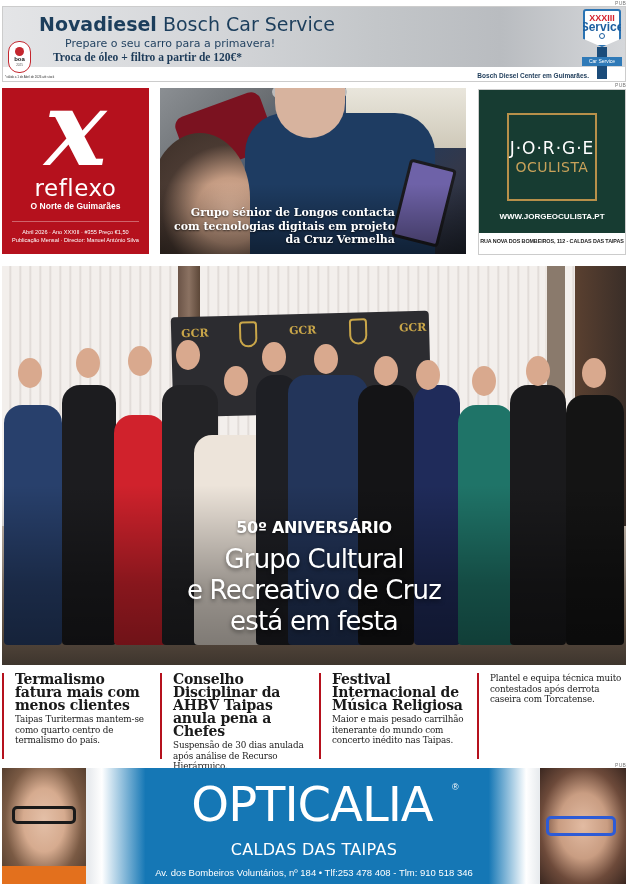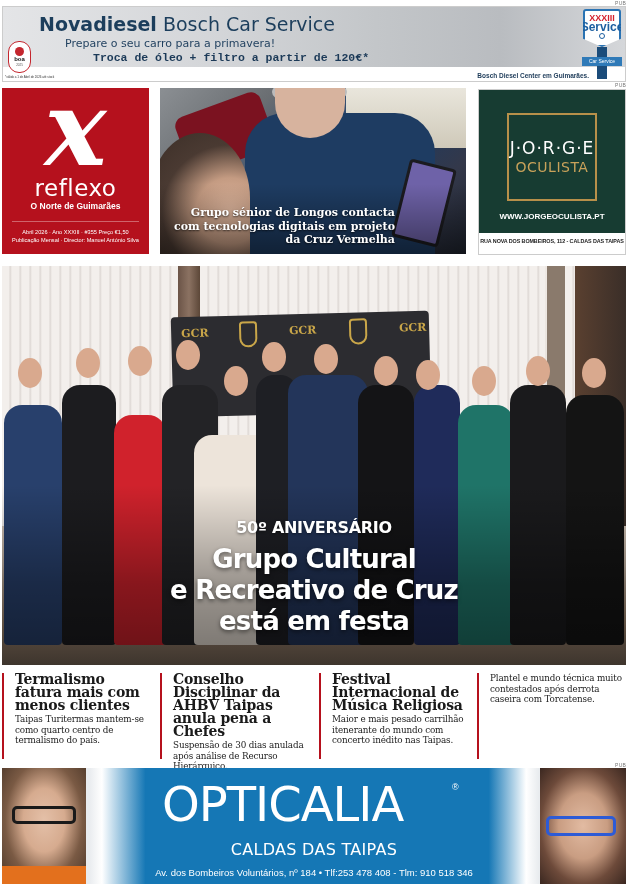--- a/index.html
+++ b/index.html
@@ -9,21 +9,21 @@
   .pub { position: absolute; font-size: 5px; color: #777; font-family: "Liberation Sans", sans-serif; letter-spacing: 0.2px; }
 
   
   .ad-top { position: absolute; left: 2px; top: 6px; width: 624px; height: 76px;
     background: linear-gradient(90deg, #e4e5e7 0%, #d3d5d8 35%, #c3c6c9 60%, #b9bcc0 80%, #d5d7da 100%);
     border: 1px solid #ccc; overflow: hidden; }
   .ad-top .footbar { position: absolute; left: 0; right: 0; bottom: 0; height: 14px; background: #fff; }
   .ad-top .title { position: absolute; left: 36px; top: 6px; font-size: 19px; color: #1c3e5c; font-family: "DejaVu Sans", sans-serif; }
   .ad-top .title b { font-weight: bold; }
   .ad-top .line1 { position: absolute; left: 62px; top: 30px; font-size: 11px; color: #1f3f5e; font-family: "DejaVu Sans", sans-serif; }
-  .ad-top .line2 { position: absolute; left: 50px; top: 44px; font-size: 11.5px; color: #1c3a58; font-weight: bold; font-family: Liberation Mono, monospace; margin-left: 40px; }
+  .ad-top .line2 { position: absolute; left: 50px; top: 44px; font-size: 11.5px; color: #1c3a58; font-weight: bold; font-family: Liberation Serif, serif; }
   .ad-top .tag { position: absolute; right: 36px; bottom: 2px; font-size: 6.5px; color: #1c3a58; font-weight: bold; font-family: "Liberation Sans", sans-serif; }
   .ad-top .disclaimer { position: absolute; left: 2px; bottom: 2px; font-size: 3px; color: #333; }
   .boa { position: absolute; left: 5px; top: 34px; width: 23px; height: 32px; border: 1.5px solid #c4262e; border-radius: 11px; background: #fff;
     display: flex; flex-direction: column; align-items: center; justify-content: center; }
   .boa .o { width: 9px; height: 9px; border-radius: 50%; background: #c4262e; }
   .boa span { font-size: 6px; font-weight: bold; color: #222; line-height: 7px; }
   .boa small { font-size: 3px; color: #555; }
   .bosch-sign { position: absolute; right: 3px; top: 2px; width: 40px; height: 70px; }
   .bosch-sign .panel { position: absolute; left: 1px; top: 0; width: 38px; height: 38px; background: #fff; border: 2px solid #2a73b3; border-radius: 3px;
     clip-path: polygon(0 0, 100% 0, 100% 78%, 50% 100%, 0 78%); display: flex; flex-direction: column; align-items: center; padding-top: 3px; }
@@ -69,37 +69,37 @@
   .curtain { position: absolute; top: 0; height: 260px; background: repeating-linear-gradient(90deg, #f3efec 0px, #f3efec 7px, #dcd6d2 8px, #f3efec 10px); }
   .pillar { position: absolute; top: 0; height: 260px; background: linear-gradient(90deg, #6b5447, #8b7262, #5c4738); }
   .banner { position: absolute; left: 170px; top: 48px; width: 258px; height: 100px; background: #2c2c30; border-radius: 4px; transform: rotate(-1.5deg); }
   .banner .gcr { position: absolute; font-family: "DejaVu Serif", serif; font-size: 11px; color: #c9a649; font-weight: bold; }
   .banner .crest { position: absolute; width: 18px; height: 26px; border: 2px solid #c9a649; border-radius: 4px 4px 10px 10px; }
   .people { position: absolute; left: 0; right: 0; top: 80px; bottom: 0; }
   .person { position: absolute; bottom: 20px; border-radius: 18px 18px 4px 4px; }
   .face { position: absolute; width: 24px; height: 30px; border-radius: 50%; background: #d9a98e; }
   .floor-shade { position: absolute; left: 0; right: 0; bottom: 0; height: 180px; background: linear-gradient(180deg, rgba(0,0,0,0) 0%, rgba(0,0,0,0.35) 55%, rgba(0,0,0,0.5) 100%); }
   .main-photo .kicker { position: absolute; left: 0; right: 0; top: 252px; text-align: center; color: #fff; font-weight: bold; font-size: 16px; font-family: "DejaVu Sans", sans-serif; letter-spacing: -0.3px; text-shadow: 0 1px 3px rgba(0,0,0,0.5); }
-  .main-photo .headline { position: absolute; left: 0; right: 0; top: 278px; text-align: center; color: #fff; font-weight: bold; font-size: 26px; line-height: 31px; font-family: "DejaVu Sans", sans-serif; letter-spacing: -0.8px; text-shadow: 0 2px 4px rgba(0,0,0,0.5); }
+  .main-photo .headline { position: absolute; left: 0; right: 0; top: 278px; text-align: center; color: #fff; font-weight: normal; font-size: 26px; line-height: 31px; font-family: "DejaVu Sans", sans-serif; letter-spacing: -0.8px; text-shadow: 0 2px 4px rgba(0,0,0,0.5); }
 
   
   .news-row { position: absolute; left: 0; top: 670px; width: 632px; height: 92px; }
   .news { position: absolute; top: 3px; height: 86px; border-left: 2px solid #b5111d; padding-left: 11px; padding-right: 4px; }
   .news h3 { font-family: "DejaVu Serif", serif; font-weight: bold; font-size: 14px; line-height: 13px; color: #1a1a1a; letter-spacing: -0.2px; margin-bottom: 2px; }
   .news p { font-family: "DejaVu Serif", serif; font-size: 8.8px; line-height: 10.5px; color: #222; letter-spacing: -0.15px; }
 
   
   .ad-opt { position: absolute; left: 2px; top: 768px; width: 624px; height: 116px; overflow: hidden;
     background: linear-gradient(90deg, #e9ecef 0%, #e9ecef 14%, #ffffff 16%, #1577b5 23%, #1577b5 78%, #ffffff 84%, #e9ecef 86%); }
   .ad-opt .woman { position: absolute; left: 0; top: 0; width: 84px; height: 116px; background: radial-gradient(ellipse at 50% 45%, #e4c0a8 0%, #d6ab8f 35%, #7a5a44 65%, #4b3628 100%); }
   .ad-opt .woman .glasses { position: absolute; left: 10px; top: 38px; width: 64px; height: 18px; border: 3px solid #1a1a1a; border-radius: 5px; }
   .ad-opt .woman .shirt { position: absolute; left: 0; bottom: 0; width: 84px; height: 18px; background: #e3701d; }
   .ad-opt .man { position: absolute; right: 0; top: 0; width: 86px; height: 116px; background: radial-gradient(ellipse at 50% 50%, #e2bba2 0%, #c99d82 40%, #6d4a3a 70%, #3a2720 100%); }
   .ad-opt .man .glasses { position: absolute; left: 6px; top: 48px; width: 70px; height: 20px; border: 3px solid #2d5bd6; border-radius: 5px; }
-  .ad-opt .logo { position: absolute; left: 160px; top: 6px; width: 300px; color: #fff; font-family: "DejaVu Sans", sans-serif; font-size: 48px; line-height: 60px; letter-spacing: -1px; }
+  .ad-opt .logo { position: absolute; left: 160px; top: 6px; width: 300px; text-align: center; color: #fff; font-family: "DejaVu Sans", sans-serif; font-size: 48px; line-height: 60px; letter-spacing: -1px; }
   .ad-opt .reg { position: absolute; left: 450px; top: 14px; color: #fff; font-size: 9px; }
   .ad-opt .city { position: absolute; left: 0; right: 0; top: 72px; text-align: center; color: #fff; font-family: "DejaVu Sans", sans-serif; font-size: 16px; letter-spacing: 0.3px; }
   .ad-opt .contact { position: absolute; left: 0; right: 0; top: 99px; text-align: center; color: #fff; font-family: "Liberation Sans", sans-serif; font-size: 9.5px; }
 </style>
 </head>
 <body>
 
 <div class="pub" style="right:6px; top:0px;">PUB</div>
 <div class="pub" style="right:6px; top:82px;">PUB</div>
 <div class="pub" style="right:6px; top:762px;">PUB</div>
@@ -223,21 +223,21 @@
   </div>
   <div class="news" style="left:160px; width:156px;">
     <h3>Conselho Disciplinar da AHBV Taipas anula pena a Chefes</h3>
     <p>Suspensão de 30 dias anulada após análise de Recurso Hierárquico.</p>
   </div>
   <div class="news" style="left:319px; width:156px;">
     <h3>Festival Internacional de Música Religiosa</h3>
     <p>Maior e mais pesado carrilhão itenerante do mundo com concerto inédito nas Taipas.</p>
   </div>
   <div class="news" style="left:477px; width:153px;">
-    <p>Plantel e mundo técnica muito contestados após derrota caseira com Torcatense.</p>
+    <p>Plantel e equipa técnica muito contestados após derrota caseira com Torcatense.</p>
   </div>
 </div>
 
 <div class="ad-opt">
   <div class="woman">
     <div class="glasses"></div>
     <div class="shirt"></div>
   </div>
   <div class="man">
     <div class="glasses"></div>

